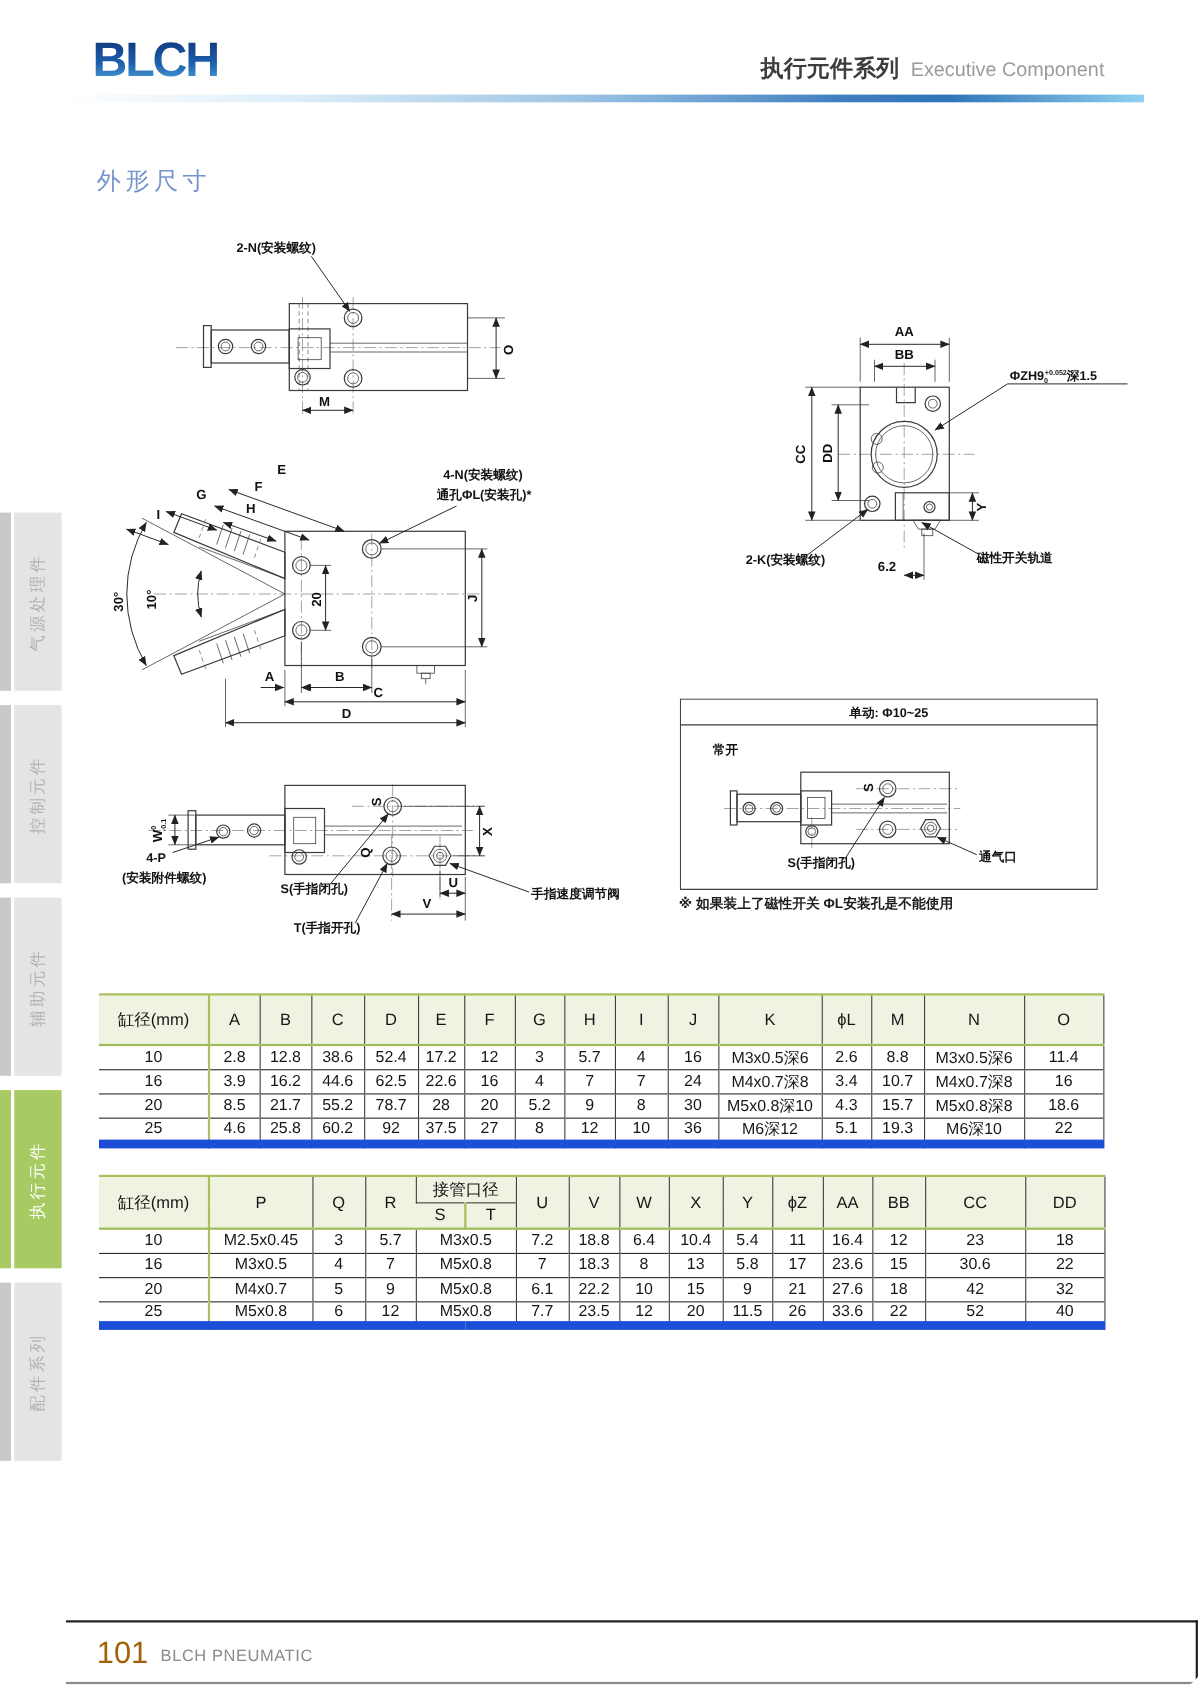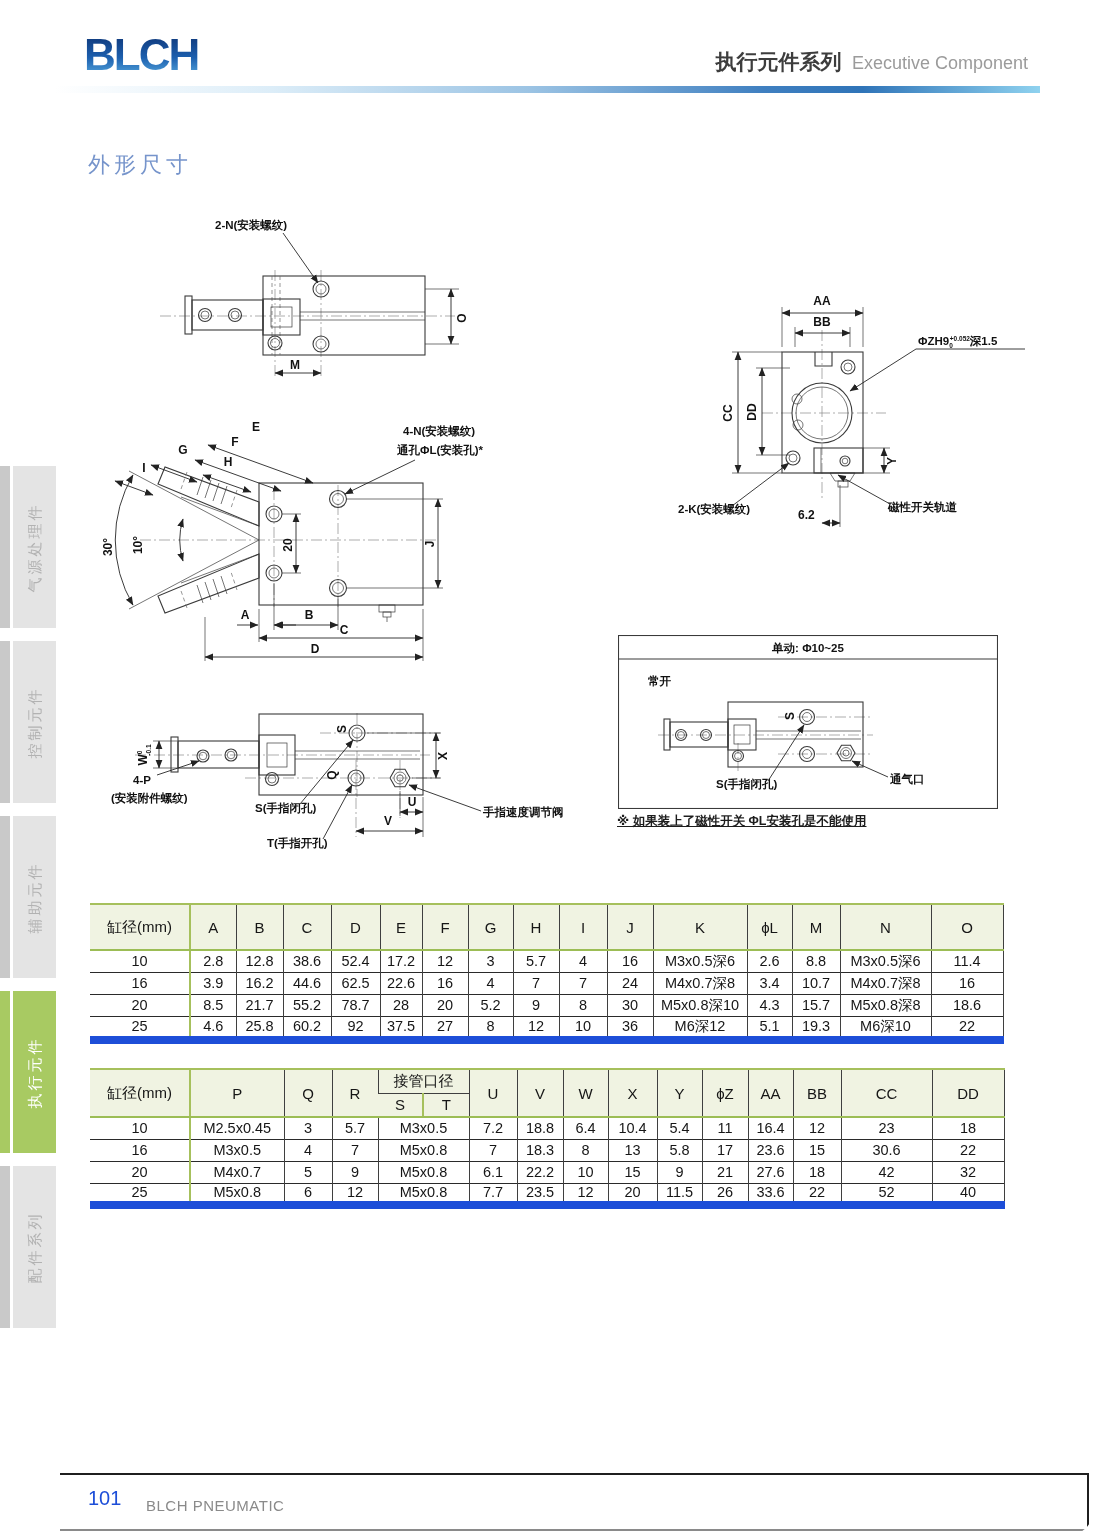--- a/index.html
+++ b/index.html
@@ -3,21 +3,21 @@
 <meta charset="utf-8">
 <style>
   * { margin:0; padding:0; box-sizing:border-box; }
   body { font-family:"Liberation Sans","DejaVu Sans",sans-serif; background:#fff; }
   .page { position:relative; width:1093px; height:1535px; background:#fff; overflow:hidden;border-radius:24px; }
 
   
   .logo { position:absolute; left:84px; top:30px; font-size:44px; font-weight:bold; letter-spacing:-2px;
           background:linear-gradient(180deg,#0d2f6e 0%,#1c5fae 55%,#5fb4e6 100%);
           -webkit-background-clip:text; background-clip:text; color:transparent; }
-  .series { position:absolute; left:548px; top:48px; width:480px; text-align:right; white-space:nowrap; }
+  .series { position:absolute; left:524px; top:48px; width:480px; text-align:right; white-space:nowrap; }
   .series .zh { font-size:21px; font-weight:600; color:#3d3d3d; }
   .series .en { font-size:18px; color:#9b9b9b; margin-left:6px; }
   .head-rule { position:absolute; left:55px; top:86px; width:985px; height:7px;
           background:linear-gradient(90deg,#ffffff 0%,#dcedf8 22%,#9cc4e4 48%,#3f7fc0 72%,#2f74b8 82%,#8fd2ef 100%); }
 
   .page-title { position:absolute; left:88px; top:150px; font-size:22px; letter-spacing:4px; color:#7694cb; }
 
   
   .tab { position:absolute; left:0; width:56px; }
   .tab .bar { position:absolute; left:0; top:0; width:10px; height:100%; background:#c9c9c9; }
@@ -30,38 +30,38 @@
   
   .drw { position:absolute; }
   .ol  { stroke:#3a3a3a; fill:none; stroke-width:1.1; }
   .th  { stroke:#3a3a3a; fill:none; stroke-width:0.7; }
   .cl  { stroke:#8a8a8a; fill:none; stroke-width:0.7; stroke-dasharray:11 3 2 3; }
   .hid { stroke:#6a6a6a; fill:none; stroke-width:0.7; stroke-dasharray:4 3; }
   .dm  { stroke:#262626; fill:none; stroke-width:0.9; }
   text { font-family:"Liberation Sans","DejaVu Sans",sans-serif; fill:#111; }
   .dl  { font-size:12px; font-weight:bold; }
   .zh  { font-size:11.5px; font-weight:bold; }
-  .note { position:absolute; left:617px; top:813px; font-size:12.5px; font-weight:bold; color:#1d1d1d;text-decoration:underline; }
+  .note { position:absolute; left:617px; top:813px; font-size:12.5px; font-weight:bold; color:#1d1d1d; }
 
   
   .spec { position:absolute; left:90px; border-collapse:collapse; table-layout:fixed; width:913px;
           text-align:center; color:#161616; border-top:2px solid #a6c05c; border-bottom:8px solid #1d4ed8; }
   .spec th { font-weight:normal; background:#f0f3e2; font-size:15px; height:46px;
              border-bottom:2px solid #9cbd55; border-left:1px solid #3f3f3f; }
   .spec td { font-size:14.5px; height:22px; border-top:1.6px solid #2a2a2a; border-left:1px solid #3f3f3f; }
   .spec th:first-child, .spec td:first-child { border-left:none; border-right:2px solid #a6c05c; }
   .spec th:last-child, .spec td:last-child { border-right:1px solid #3f3f3f; }
   #t2 th { height:24px; }
   #t2 th.grp { border-bottom:1px solid #3f3f3f; }
 
   
   .f-top { position:absolute; left:60px; top:1473px; width:1029px; height:2px; background:#1f1f1f; }
   .f-right { position:absolute; left:1087px; top:1473px; width:2px; height:58px; background:#1f1f1f; }
   .f-bottom { position:absolute; left:60px; top:1529px; width:1029px; height:2px; background:#8a8a8a; }
-  .f-num { position:absolute; left:88px; top:1487px; font-size:20px; color:#1d4ed8; }
+  .f-num { position:absolute; left:88px; top:1487px; font-size:28px; color:#a16207; }
   .f-brand { position:absolute; left:146px; top:1497px; font-size:15px; color:#8a8a8a; letter-spacing:0.5px; }
 </style>
 </head>
 <body>
 
 <div class="page">
 
   
   <svg width="0" height="0">
     <defs>

